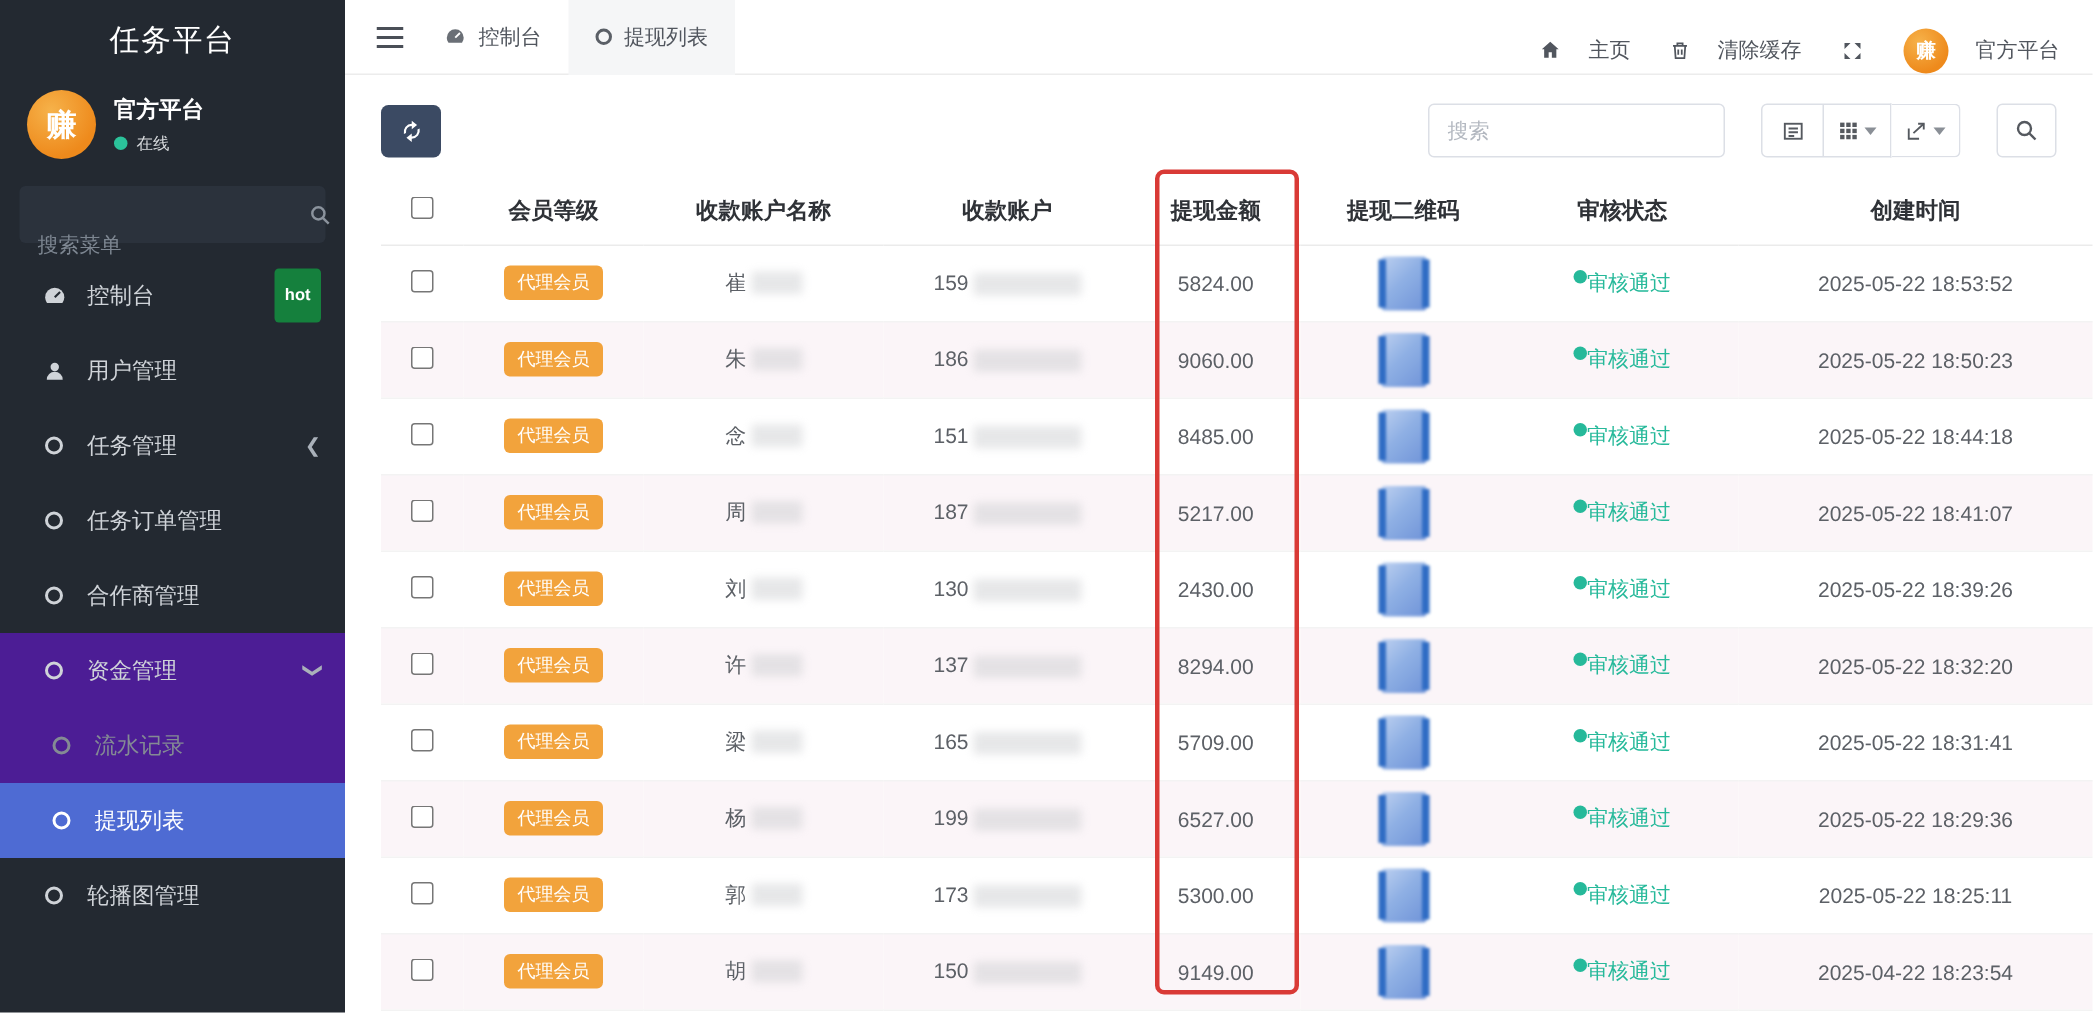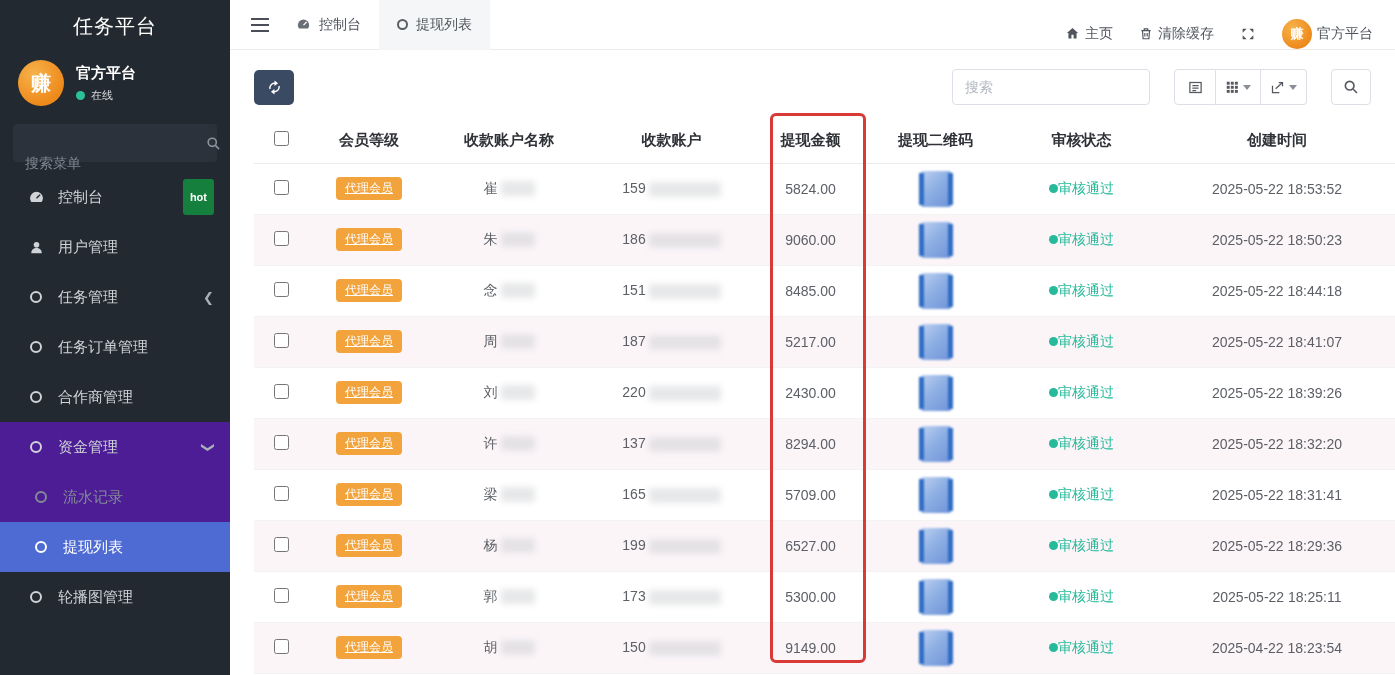--- a/index.html
+++ b/index.html
@@ -42,21 +42,21 @@
 
   .topbar { height:50px; display:flex; align-items:center; border-bottom:1px solid #ececec;
     background:#fff; padding-left:12px; }
   .hamburger { width:36px; height:50px; display:flex; align-items:center; justify-content:center;
     cursor:pointer; color:#4a4f57; }
   .top-tab { height:50px; display:flex; align-items:center; gap:8px; padding:0 18px;
     font-size:14px; color:#51565e; cursor:pointer; }
   .top-tab.active { background:#f5f6f7; }
   .tab-ring { width:11px; height:11px; border:2px solid #5a5f66; border-radius:50%; }
   .top-right { margin-left:auto; display:flex; align-items:center; gap:26px; padding-right:22px; }
-  .top-action { display:flex; align-items:center; gap:5px; font-size:14px; color:#51565e; cursor:pointer;margin-top:18px; }
+  .top-action { display:flex; align-items:center; gap:18px; font-size:14px; color:#51565e; cursor:pointer;margin-top:18px; }
   .avatar-sm { width:30px; height:30px; border-radius:50%;
     background:radial-gradient(circle at 35% 30%, #f6b24a, #ee8a1c 70%);
     display:flex; align-items:center; justify-content:center; color:#fff; font-size:13px; font-weight:bold; }
 
   .toolbar { display:flex; align-items:center; padding:19px 24px 13px 24px; }
   .refresh-btn { width:40px; height:35px; background:#3b4a63; border:none; border-radius:5px;
     display:flex; align-items:center; justify-content:center; cursor:pointer; }
   .toolbar-right { margin-left:auto; display:flex; align-items:center; gap:24px;justify-content:center; }
   .tb-search { width:198px; height:36px; border:1px solid #dcdfe6; border-radius:4px;
     padding:0 12px; font-size:14px; color:#333; outline:none; font-family:inherit; }
@@ -77,32 +77,32 @@
   table { border-collapse:collapse; width:100%; table-layout:fixed; }
   col.c-check { width:55px; } col.c-level { width:120px; } col.c-name { width:160px; }
   col.c-acct { width:165px; } col.c-amt { width:113px; } col.c-qr { width:137px; }
   col.c-status { width:155px; } col.c-time { width:236px; }
   thead th { font-size:15px; font-weight:bold; color:#2f3237; height:45px; text-align:center;
     border-bottom:1px solid #ebebeb; background:#fff; }
   tbody td { height:51px; text-align:center; font-size:14px; color:#5c6066;
     border-bottom:1px solid #f3f3f3; }
   tbody tr:nth-child(even) { background:#fbf5f8; }
   .level-badge { display:inline-block; background:#f2a33c; color:#fff; font-size:12px;
-    padding:3px 9px; border-radius:4px; filter:blur(.4px);text-decoration:underline; }
+    padding:3px 9px; border-radius:4px; filter:blur(.4px); }
   .redact { display:inline-block; vertical-align:middle; background:#c9cbce; opacity:.45;
     border-radius:2px; filter:blur(3px); }
   .r-name { width:34px; height:15px; margin-left:3px; }
   .r-acct { width:72px; height:15px; margin-left:3px; }
   .qr-thumb { position:relative; width:30px; height:36px; margin:0 auto;
     background:linear-gradient(135deg,#bcd0f0 0%, #8fb0e4 45%, #6f93d8 100%);
     filter:blur(1.2px); border-radius:2px; }
   .qr-thumb::before, .qr-thumb::after { content:""; position:absolute; top:2px; bottom:2px; width:5px;
     background:#2f6cc4; }
   .qr-thumb::before { left:-2px; } .qr-thumb::after { right:-2px; }
-  .status-cell { color:#26b99a; display:flex; align-items:center; justify-content:center; gap:0; }
+  .status-cell { color:#26b99a; display:flex; justify-content:center; gap:0; }
   .status-cell .dot-green { background:#26b99a; width:9px; height:9px; }
 
   
   .annotation-box { position:absolute; left:770px; top:113px; width:96px; height:550px;
     border:3px solid #d93a36; border-radius:6px; pointer-events:none; z-index:20; }
 
   input[type=checkbox] { width:15px; height:15px; cursor:pointer; }
   svg { display:block; }
 </style>
 </head>
@@ -406,21 +406,21 @@
       <span>审核通过</span>
               </div>
             </td>
     <td>2025-05-22 18:41:07</td>
   </tr>
 
   <tr>
     <td><input type="checkbox" style=""></td>
     <td><span class="level-badge">代理会员</span></td>
     <td><span>刘</span><span class="redact r-name"></span></td>
-    <td><span>220</span><span class="redact r-acct"></span></td>
+    <td><span>130</span><span class="redact r-acct"></span></td>
     <td>2430.00</td>
     <td>
               <div class="qr-thumb"></div>
             </td>
     <td>
               <div class="status-cell">
       <span class="dot-green"></span>
       <span>审核通过</span>
               </div>
             </td>

